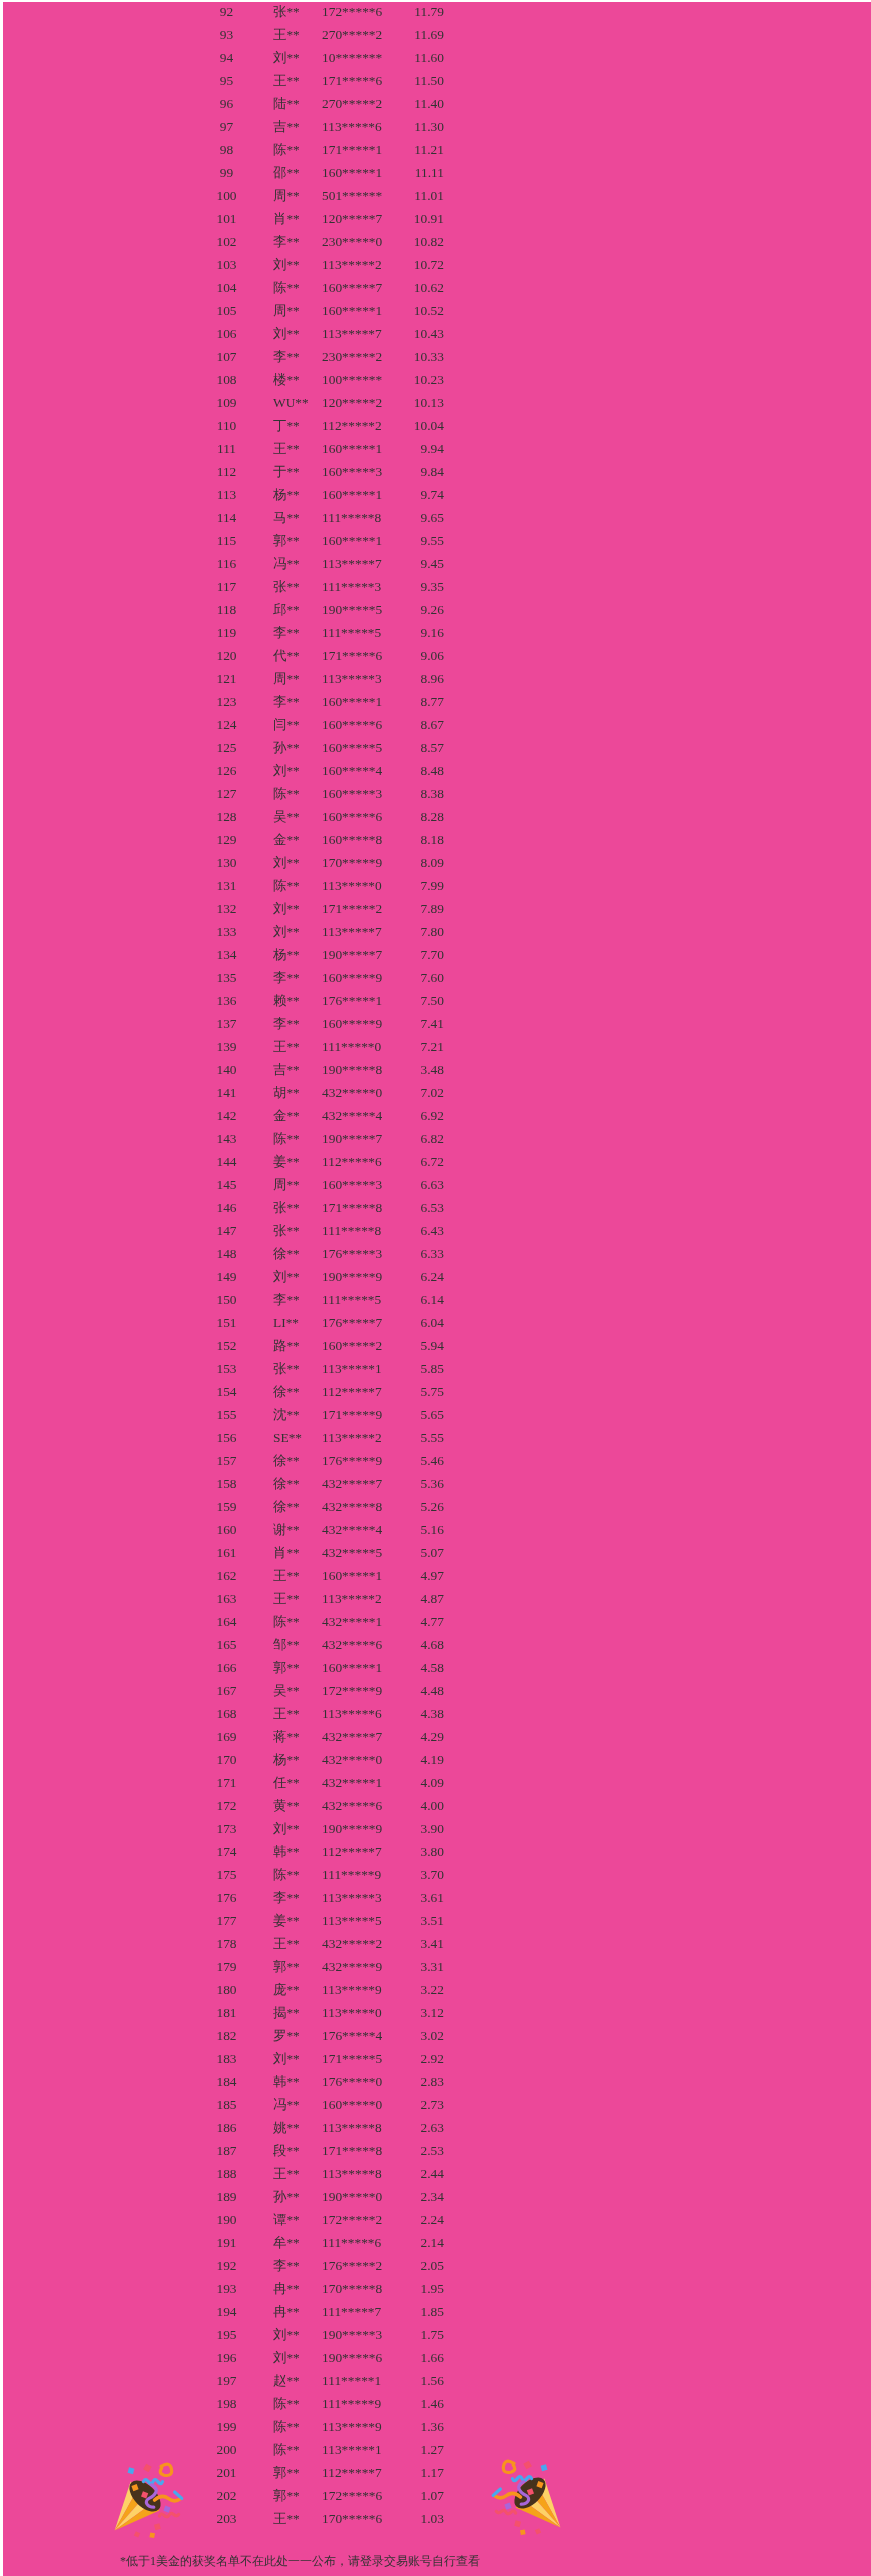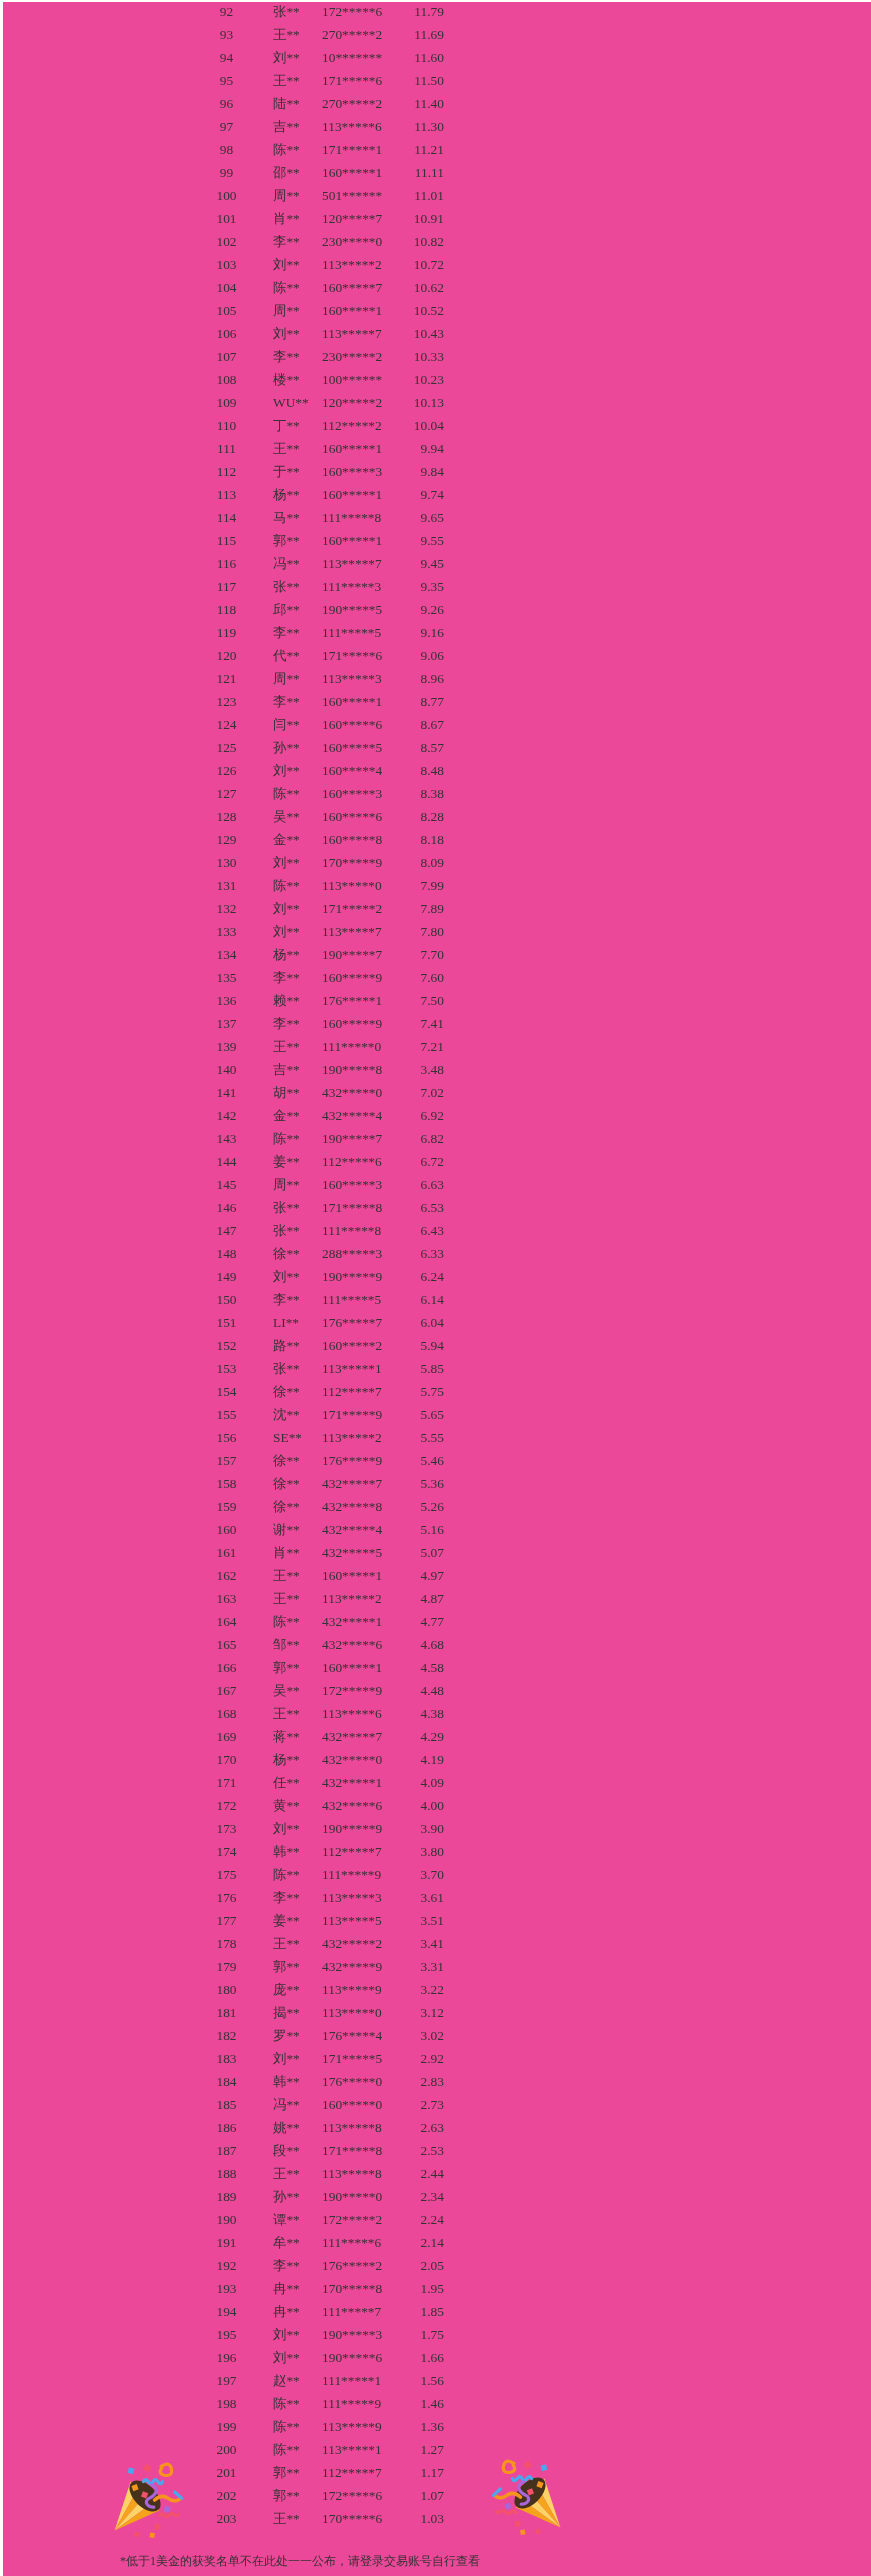--- a/index.html
+++ b/index.html
@@ -358,21 +358,21 @@
     </div>
       <div class="row">
       <span class="cell rank">147</span>
       <span class="cell name">张**</span>
       <span class="cell account">111*****8</span>
       <span class="cell amount">6.43</span>
     </div>
       <div class="row">
       <span class="cell rank">148</span>
       <span class="cell name">徐**</span>
-      <span class="cell account">288*****3</span>
+      <span class="cell account">176*****3</span>
       <span class="cell amount">6.33</span>
     </div>
       <div class="row">
       <span class="cell rank">149</span>
       <span class="cell name">刘**</span>
       <span class="cell account">190*****9</span>
       <span class="cell amount">6.24</span>
     </div>
       <div class="row">
       <span class="cell rank">150</span>

